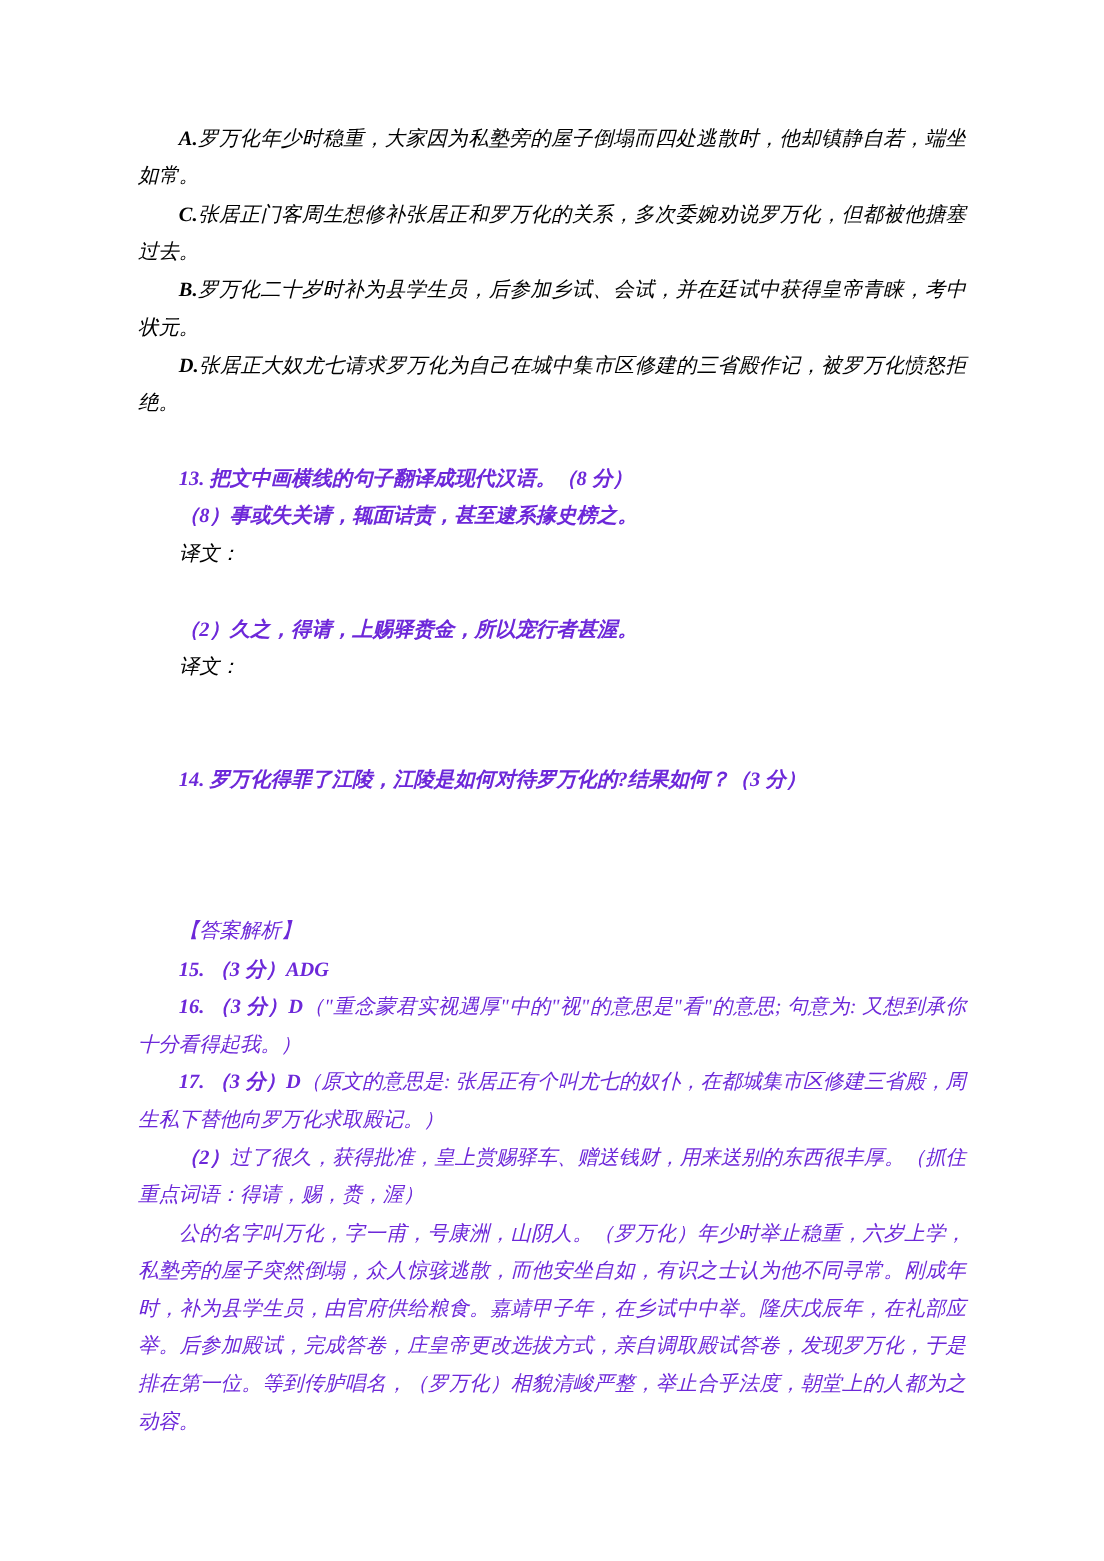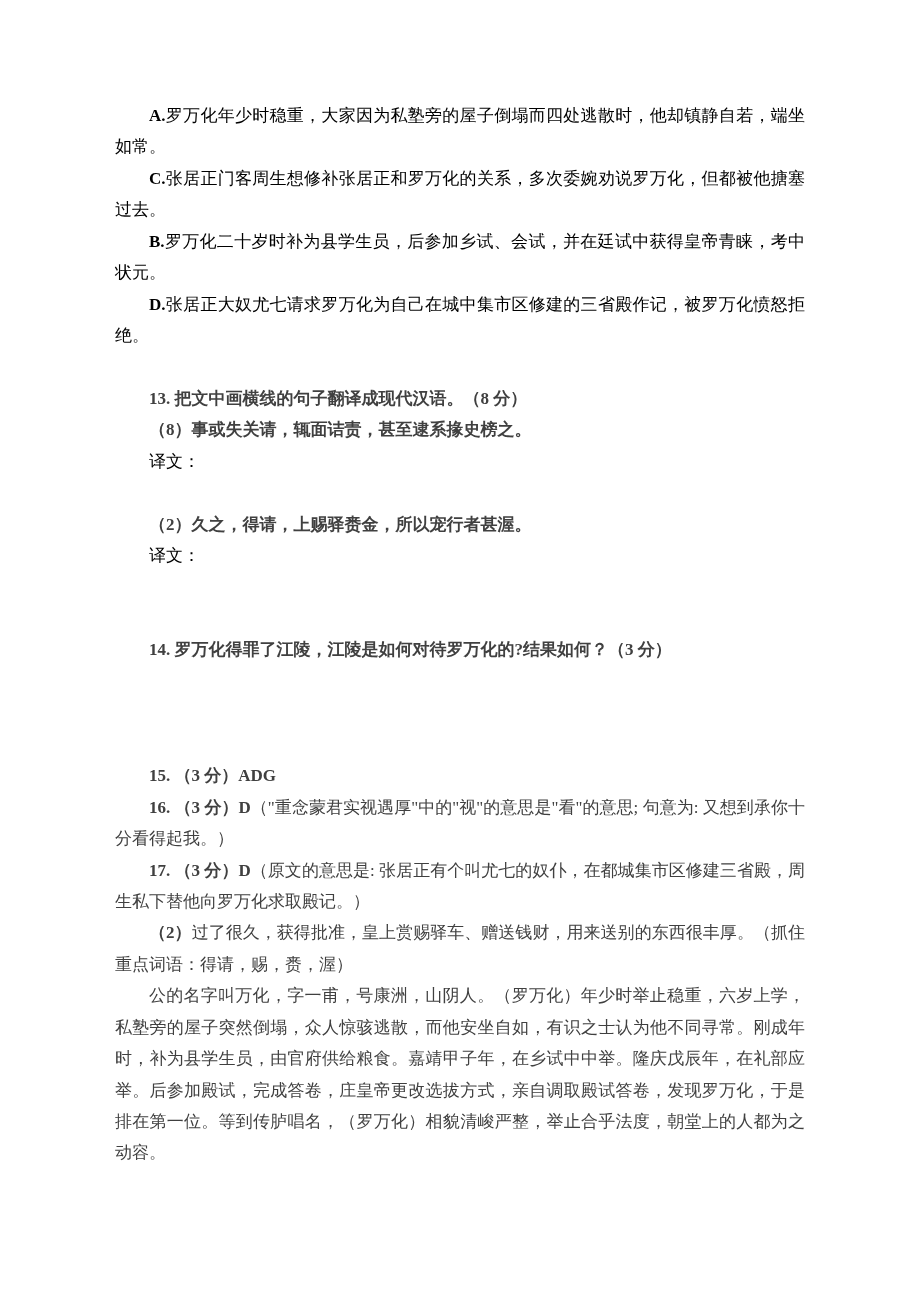--- a/index.html
+++ b/index.html
@@ -15,23 +15,24 @@
     padding: 100px 115px 80px 115px;
     box-sizing: border-box;
     font-size: 17px;
     line-height: 1.85;
     color: #000000;
   }
   .para {
     text-indent: 2em;
     margin: 0;
     text-align: justify;
+    font-style: italic;
   }
   .bold { font-weight: bold; }
-  .red { color: #404040; }
+  .red { color: #6d28d9; }
   .gap { height: 1.85em; }
   .bold-span { font-weight: bold; }
 </style>
 </head>
 <body>
 
 <div class="page">
 
   <p class="para"><span class="bold-span">A.</span><span>罗万化年少时稳重，大家因为私塾旁的屋子倒塌而四处逃散时，他却镇静自若，端坐如常。</span></p>
 
@@ -54,20 +55,21 @@
 
   <div class="gap"></div>
   <div class="gap"></div>
 
   <p class="para bold red">14.  罗万化得罪了江陵，江陵是如何对待罗万化的?结果如何？（3 分）</p>
 
   <div class="gap"></div>
   <div class="gap"></div>
   <div class="gap"></div>
 
+  <p class="para red">【答案解析】</p>
 
   <p class="para bold red">15. （3 分）ADG</p>
 
   <p class="para red"><span class="bold-span">16. （3 分）D</span><span>（"重念蒙君实视遇厚"中的"视"的意思是"看"的意思; 句意为: 又想到承你十分看得起我。）</span></p>
 
   <p class="para red"><span class="bold-span">17. （3 分）D</span><span>（原文的意思是: 张居正有个叫尤七的奴仆，在都城集市区修建三省殿，周生私下替他向罗万化求取殿记。）</span></p>
 
 
   <p class="para red"><span class="bold-span">（2）</span><span>过了很久，获得批准，皇上赏赐驿车、赠送钱财，用来送别的东西很丰厚。（抓住重点词语：得请，赐，赉，渥）</span></p>
 

